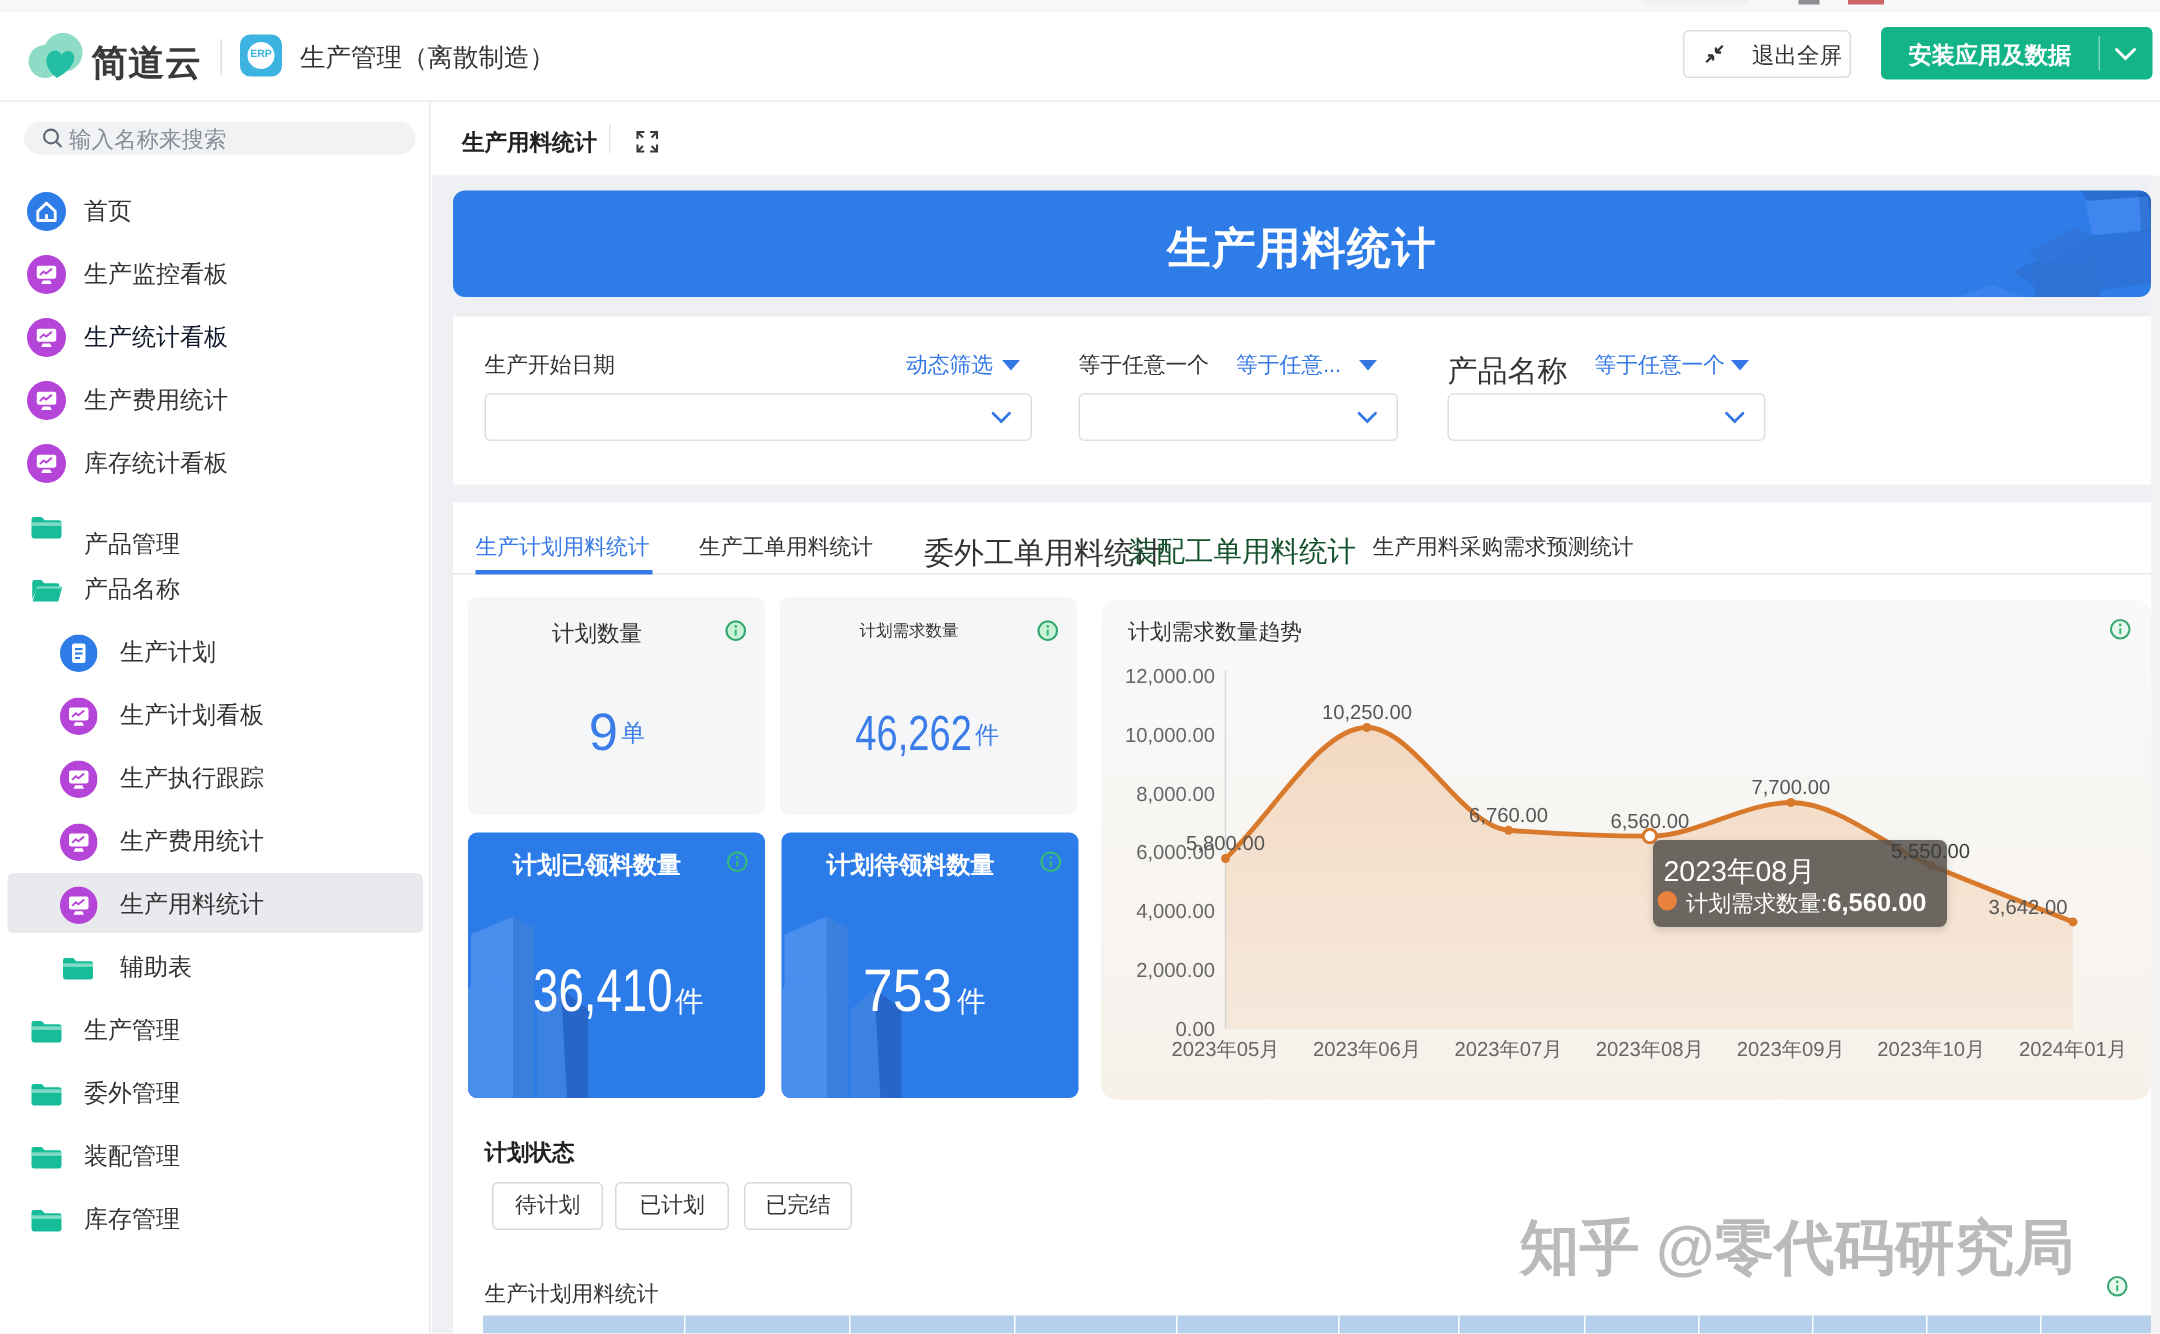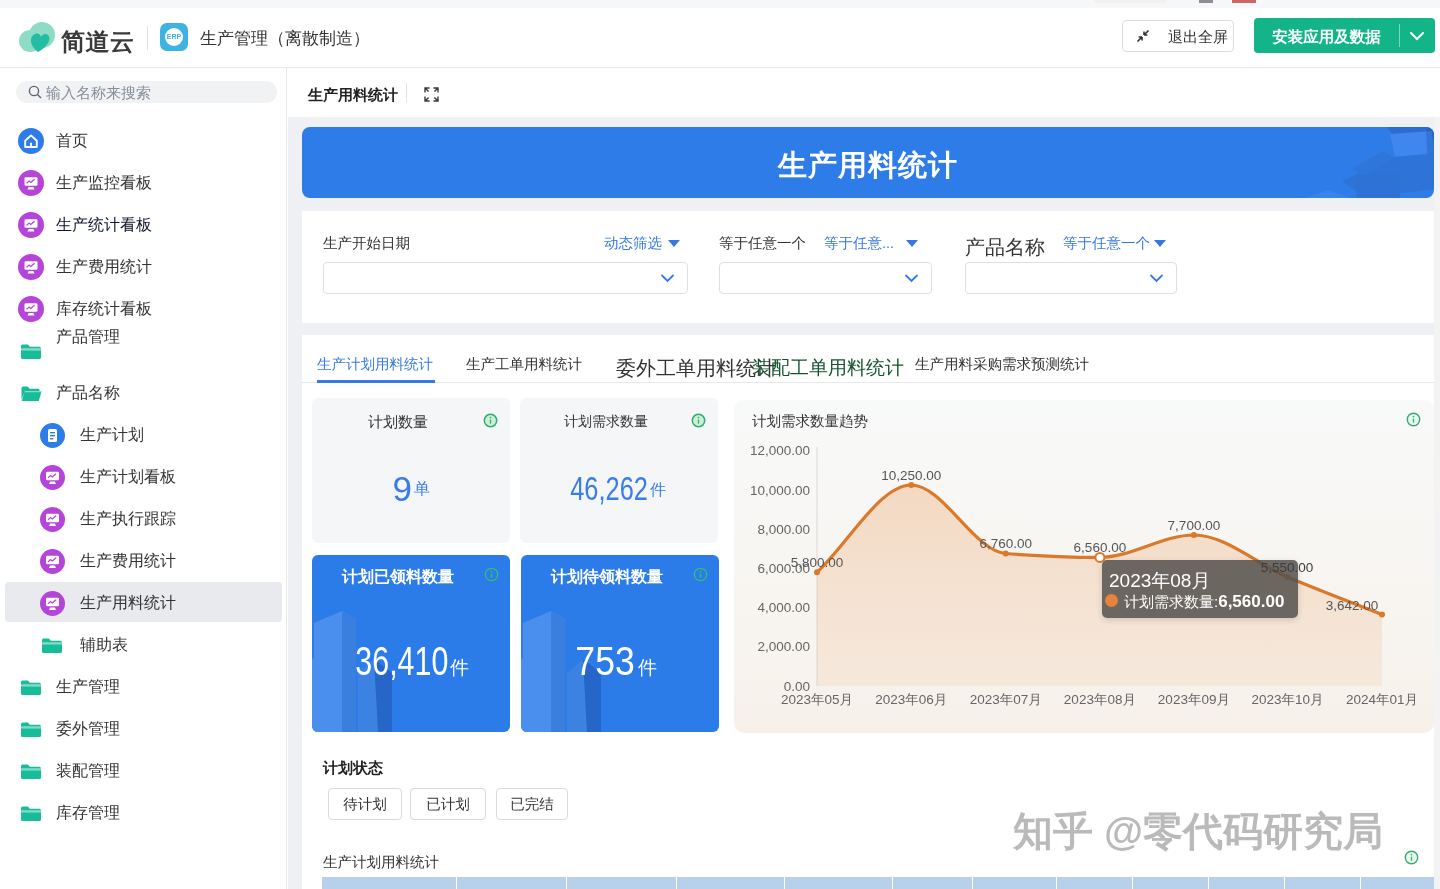--- a/index.html
+++ b/index.html
@@ -86,21 +86,21 @@
         <circle cx="13.0" cy="13.0" r="13.0" fill="#b544d9"></circle>
         <rect x="6.5" y="7.2" width="13" height="8.6" rx="1.4" fill="#fff"></rect>
         <polyline points="8.6,13.4 11.0,11.0 12.8,12.4 16.6,9.2" stroke="#b544d9" stroke-width="1.3" fill="none"></polyline>
         <path d="M10.6 17.0 L15.4 17.0 L16.5 19.4 L9.5 19.4 Z" fill="#fff"></path>
       </svg></div>
     <div class="abs" style="left:56px;top:299px;font-size:16px;color:#333;">库存统计看板</div>
 <div class="abs" style="left:20px;top:342.5px;"><svg width="22" height="17" viewBox="0 0 22 17">
         <path d="M1 3.2 Q1 1.6 2.6 1.6 L7.8 1.6 L9.8 3.8 L19.4 3.8 Q21 3.8 21 5.4 L21 14.4 Q21 16 19.4 16 L2.6 16 Q1 16 1 14.4 Z" fill="#17bd98"></path>
         <rect x="1" y="5.2" width="20" height="2.4" fill="rgba(255,255,255,.45)"></rect>
       </svg></div>
-    <div class="abs" style="left:56px;top:327px;font-size:16px;color:#333;">产品管理</div>
+    <div class="abs" style="left:56px;top:353px;font-size:16px;color:#333;">产品管理</div>
 <div class="abs" style="left:20px;top:384.5px;"><svg width="22" height="17" viewBox="0 0 22 17">
         <path d="M1.5 14.5 L1.5 3.2 Q1.5 1.6 3.1 1.6 L7.6 1.6 L9.6 3.8 L18 3.8 Q19.6 3.8 19.6 5.4 L19.6 6.2 L5 6.2 Z" fill="#17bd98"></path>
         <path d="M4.6 6.2 L21.6 6.2 L18.8 16 L1.8 16 Z" fill="#17bd98"></path>
         <path d="M4.6 6.2 L21.6 6.2 L21.3 7.3 L4.3 7.3 Z" fill="rgba(255,255,255,.45)"></path>
       </svg></div>
     <div class="abs" style="left:56px;top:383px;font-size:16px;color:#333;">产品名称</div>
 <div class="abs" style="left:40px;top:422.5px;width:25px;height:25px;"><svg width="25" height="25" viewBox="0 0 25 25">
         <circle cx="12.5" cy="12.5" r="12.5" fill="#2e7ce8"></circle>
         <rect x="8.0" y="6.0" width="9" height="13" rx="1.5" fill="#fff"></rect>
         <rect x="10.0" y="9.0" width="5" height="1.4" fill="#2e7ce8"></rect>
@@ -228,21 +228,21 @@
 <div id="statcards">
 
 <div class="abs" style="left:312px;top:398px;width:198px;height:145px;background:#f5f6f8;border-radius:6px;"></div>
 <div class="abs" style="left:312px;top:413px;width:172px;text-align:center;font-size:15px;color:#333;">计划数量</div>
 <svg class="abs" style="left:483px;top:413px" width="15" height="15" viewBox="0 0 15 15">
       <circle cx="7.5" cy="7.5" r="6.2" stroke="#3aa873" stroke-width="1.5" fill="#c9f1d7"></circle>
       <rect x="6.85" y="6.6" width="1.3" height="4.2" rx="0.65" fill="#2fb76a"></rect>
       <circle cx="7.5" cy="4.6" r="0.9" fill="#2fb76a"></circle>
     </svg>
 <div class="abs" style="left:520px;top:398px;width:198px;height:145px;background:#f5f6f8;border-radius:6px;"></div>
-<div class="abs" style="left:520px;top:413px;width:172px;text-align:center;font-size:14px;color:#333;font-family:Liberation Serif, serif;">计划需求数量</div>
+<div class="abs" style="left:520px;top:413px;width:172px;text-align:center;font-size:11px;color:#333;font-family:Liberation Serif, serif;">计划需求数量</div>
 <svg class="abs" style="left:691px;top:413px" width="15" height="15" viewBox="0 0 15 15">
       <circle cx="7.5" cy="7.5" r="6.2" stroke="#3aa873" stroke-width="1.5" fill="#c9f1d7"></circle>
       <rect x="6.85" y="6.6" width="1.3" height="4.2" rx="0.65" fill="#2fb76a"></rect>
       <circle cx="7.5" cy="4.6" r="0.9" fill="#2fb76a"></circle>
     </svg>
 <div class="abs" style="left:312px;top:555px;width:198px;height:177px;background:#2b7ce9;border-radius:6px;overflow:hidden;">
       <svg width="198" height="177" viewBox="0 0 198 177" style="position:absolute;left:0;top:0">
 <polygon points="2,68 30,56 44,64 44,177 2,177" fill="#4a8fee"></polygon>
 <polygon points="30,56 44,64 44,177 30,177" fill="#3a7fdd"></polygon>
 <polygon points="-10,110 14,96 30,108 30,177 -10,177" fill="#4a8fee"></polygon>

